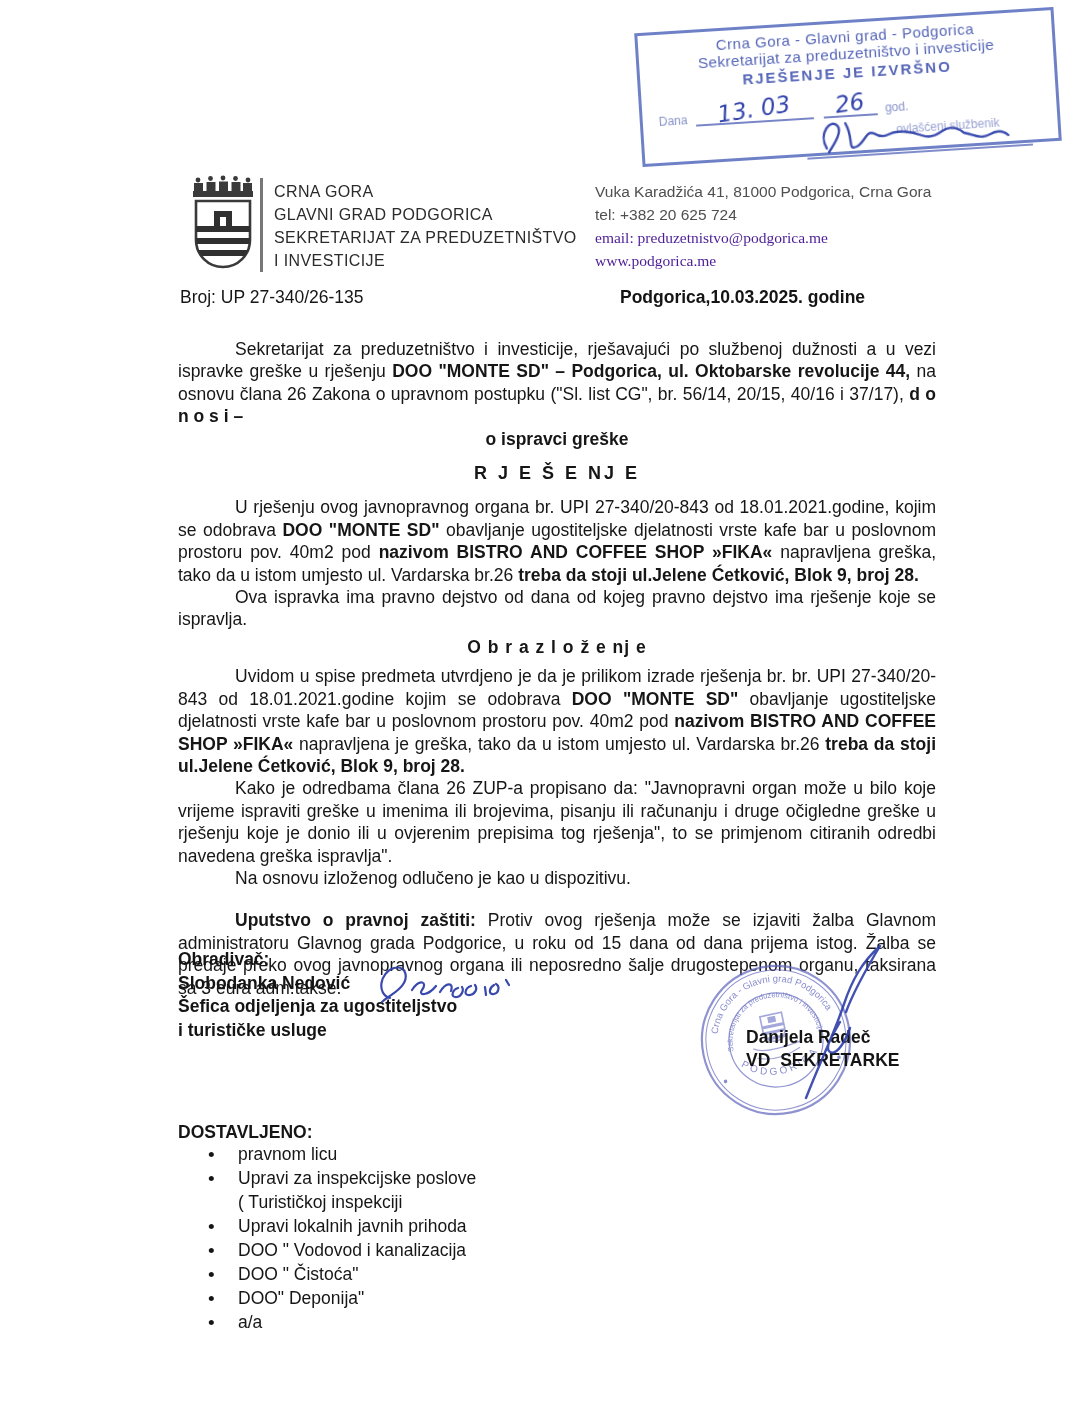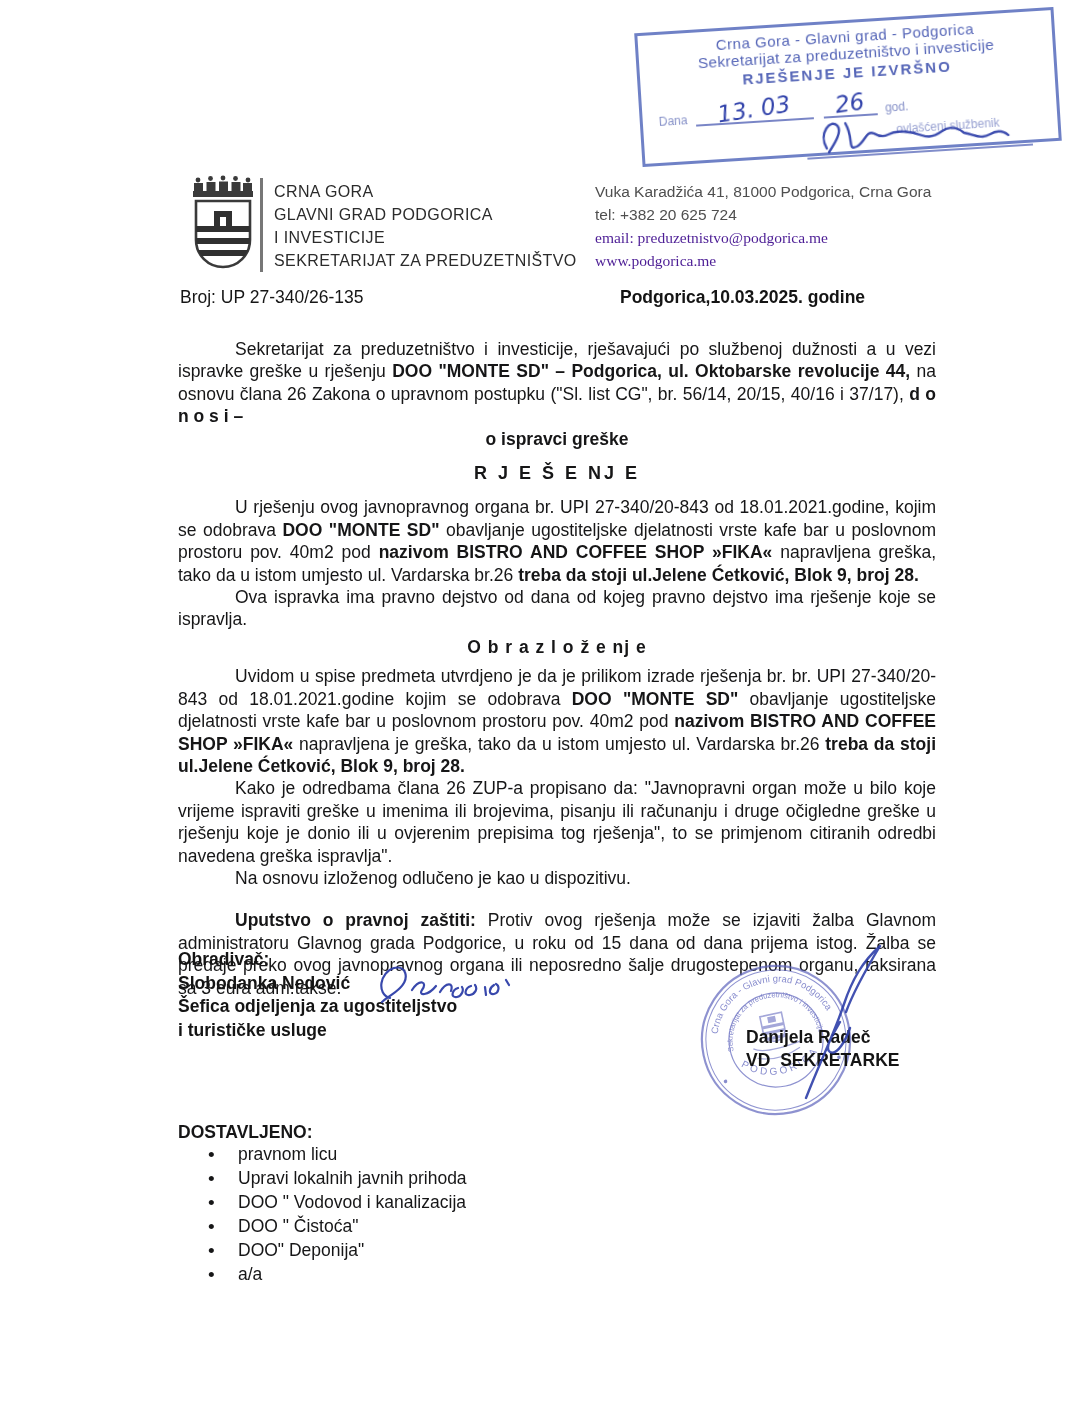--- a/index.html
+++ b/index.html
@@ -113,22 +113,22 @@
       <rect x="34" y="43" width="6" height="9" fill="#ffffff"></rect>
       <rect x="10" y="52" width="54" height="6"></rect>
       <rect x="10" y="64" width="54" height="6"></rect>
       <rect x="10" y="76" width="54" height="6"></rect>
     </g>
   </svg>
   <div class="head-divider"></div>
   <div class="org">
     <div>CRNA GORA</div>
     <div>GLAVNI GRAD PODGORICA</div>
+    <div>SEKRETARIJAT ZA PREDUZETNIŠTVO</div>
     <div>I INVESTICIJE</div>
-    <div>SEKRETARIJAT ZA PREDUZETNIŠTVO</div>
   </div>
   <div class="contact">
     <div>Vuka Karadžića 41, 81000 Podgorica, Crna Gora</div>
     <div>tel: +382 20 625 724</div>
     <div class="dim">email: preduzetnistvo@podgorica.me</div>
     <div class="dim">www.podgorica.me</div>
   </div>
 
   <div class="meta-broj">Broj: UP 27-340/26-135</div>
   <div class="meta-date">Podgorica,10.03.2025. godine</div>
@@ -201,20 +201,24 @@
     <div class="t">VD SEKRETARKE</div>
   </div>
 
   <div class="dostav">
     <div class="ttl">DOSTAVLJENO:</div>
     <ul>
         <li>
           <div>pravnom licu</div>
         </li>
         <li>
+          <div>Upravi za inspekcijske poslove</div>
+          <div>( Turističkoj inspekciji</div>
+        </li>
+        <li>
           <div>Upravi lokalnih javnih prihoda</div>
         </li>
         <li>
           <div>DOO " Vodovod i kanalizacija</div>
         </li>
         <li>
           <div>DOO " Čistoća"</div>
         </li>
         <li>
           <div>DOO" Deponija"</div>

